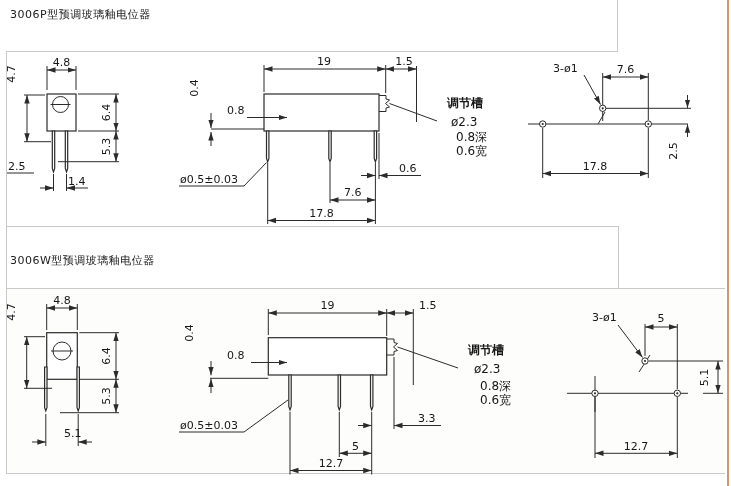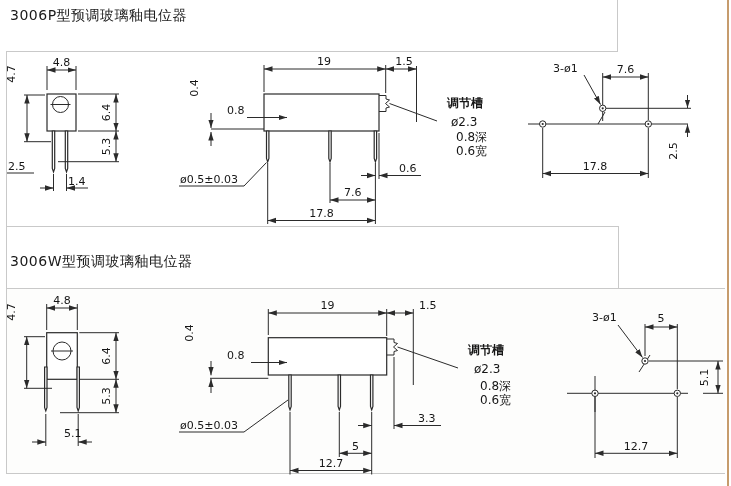--- a/index.html
+++ b/index.html
@@ -1,18 +1,18 @@
 <!DOCTYPE html>
 <html><head>
 <meta charset="utf-8">
 <style>
   html,body{margin:0;padding:0;}
   body{font-family:"DejaVu Sans","Liberation Sans",sans-serif;background:#ffffff;}
   .page{position:relative;width:731px;height:486px;background:#fff;overflow:hidden;}
-  .sec-title{position:absolute;font-size:14px;color:#1a1a1a;letter-spacing:0.5px;white-space:nowrap;}
+  .sec-title{position:absolute;font-size:11px;color:#1a1a1a;letter-spacing:0.5px;white-space:nowrap;}
   .gline{position:absolute;background:#c9c9c9;}
   .cellbox{position:absolute;border:1px solid #c9c9c9;box-sizing:border-box;}
   .drawbox{position:absolute;border:1px solid #c9c9c9;border-right:none;box-sizing:border-box;background:#fdfdfc;}
   .tanline{position:absolute;width:2px;top:0;height:486px;}
   svg{position:absolute;overflow:visible;}
   svg .ln{stroke:#2b2b2b;stroke-width:1;fill:none;}
   svg .body{stroke:#2b2b2b;stroke-width:1.2;fill:#ffffff;}
   svg .hole{stroke:#2b2b2b;stroke-width:1;fill:#ffffff;}
   svg .dot{fill:#2b2b2b;stroke:none;}
   svg text{font-family:"DejaVu Sans","Liberation Sans",sans-serif;font-size:11px;fill:#161616;}

